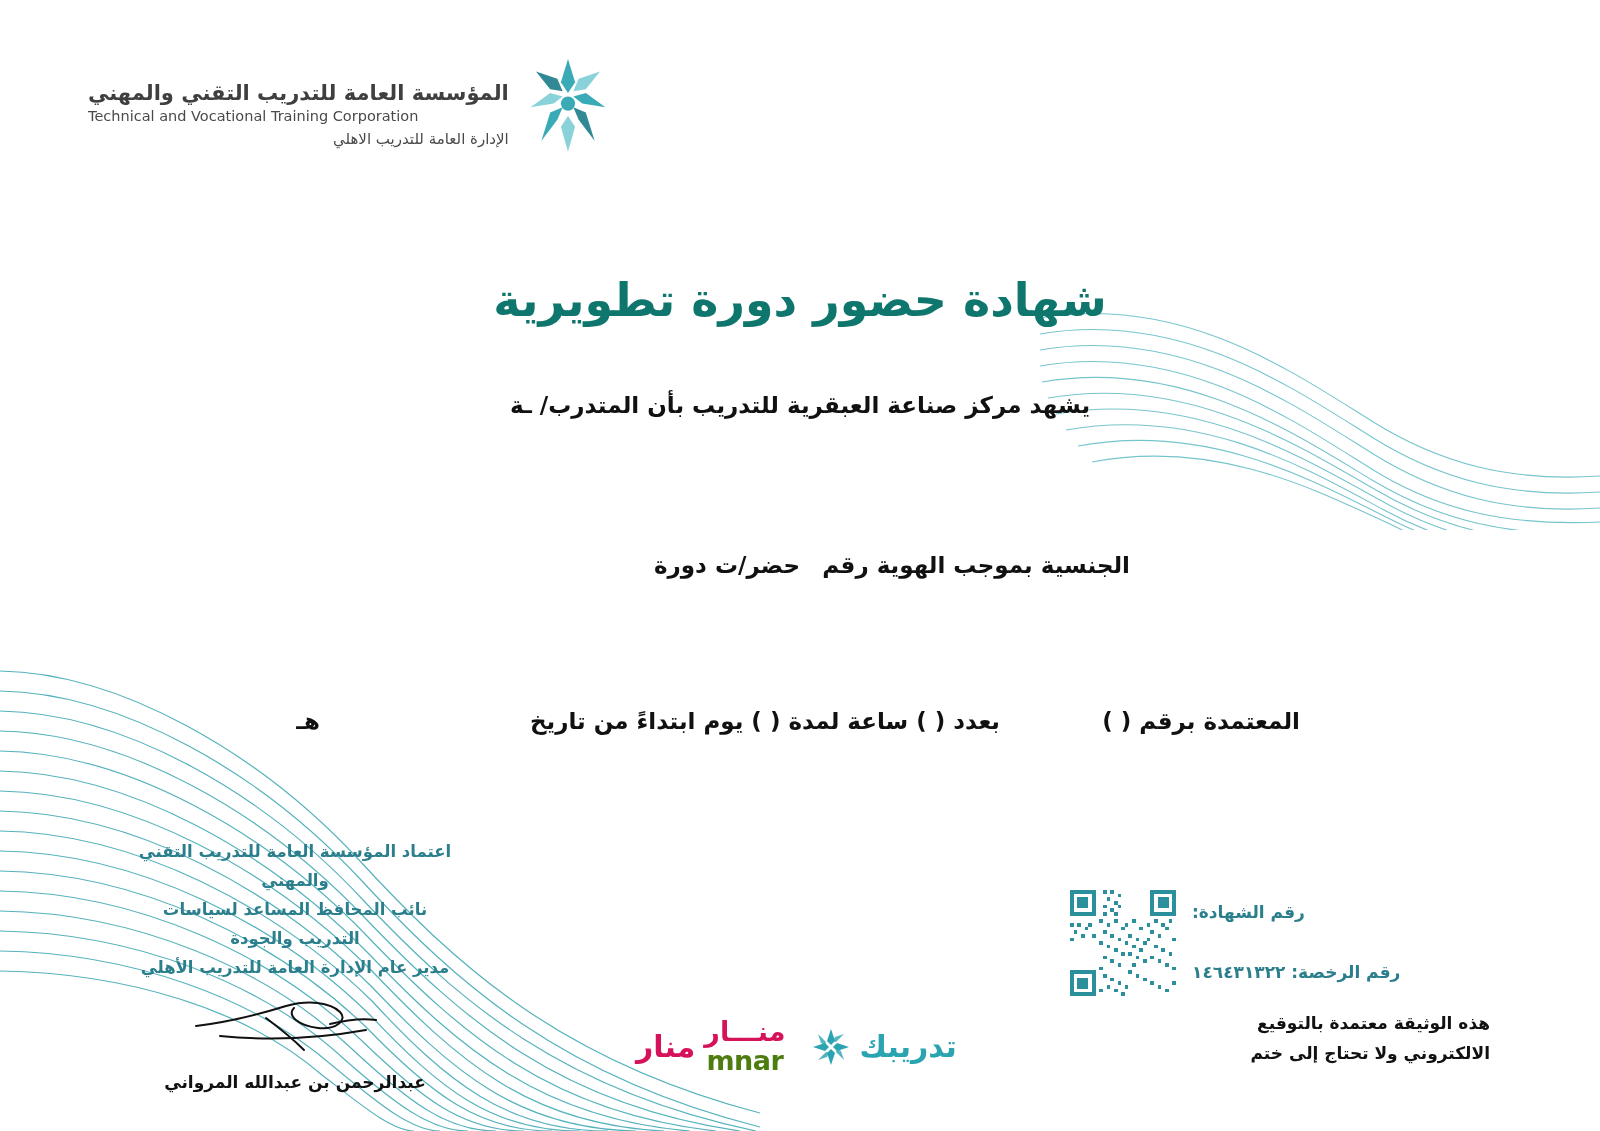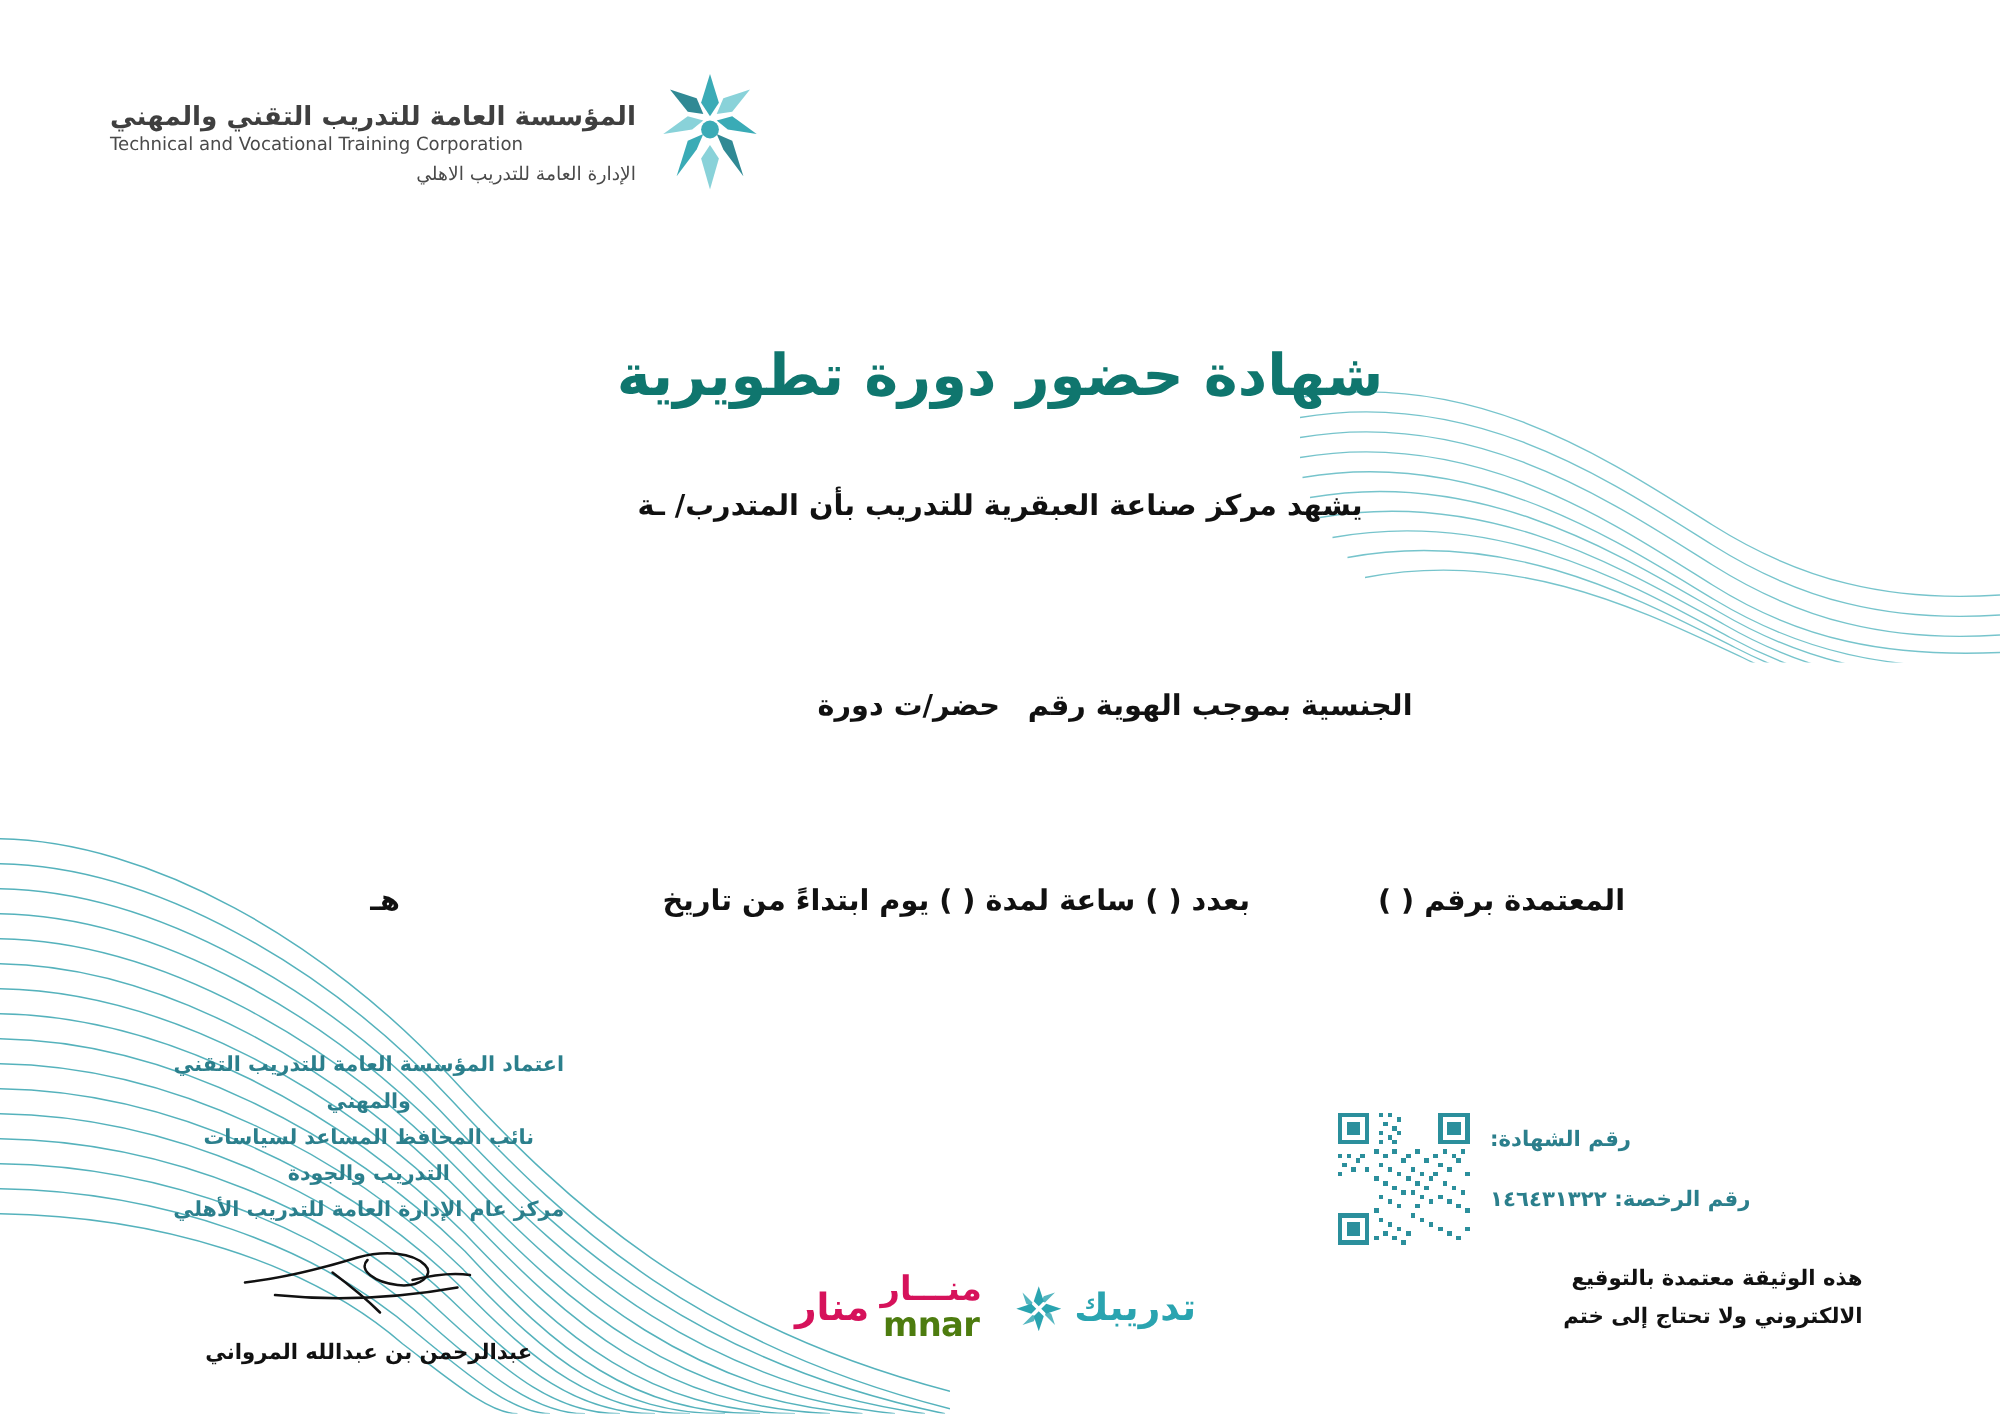--- a/index.html
+++ b/index.html
@@ -65,21 +65,21 @@
   .mnar{display:flex;align-items:center;gap:9px;}
   .mnar-ar{font-size:27px;font-weight:800;color:#d6125b;letter-spacing:-1px;}
   .mnar-en{font-size:27px;font-weight:800;color:#4d7c0f;letter-spacing:-.5px;}
   .mnar-logo{font-size:30px;font-weight:800;color:#d6125b;letter-spacing:-2px;}
   .mnar-block{text-align:center;line-height:1.05;}
 
   
   .certblock{position:absolute;right:110px;bottom:62px;width:420px;text-align:left;direction:rtl;}
   .cert-row{display:flex;align-items:flex-start;justify-content:flex-end;gap:16px;}
   .cert-labels{text-align:left;padding-top:12px;}
-  .cert-no{font-size:17px;color:#2b7f8c;font-weight:700;margin-bottom:28px;text-align:left;}
+  .cert-no{font-size:17px;color:#2b7f8c;font-weight:700;margin-bottom:40px;text-align:left;}
   .lic-no{font-size:17px;color:#2b7f8c;font-weight:700;text-align:left;}
   .qr{width:106px;height:106px;flex:none;}
   .cert-note{font-size:17px;color:#111;font-weight:600;line-height:1.8;margin-top:12px;text-align:right;}
 </style>
 </head>
 <body>
 
 <div class="page">
 
   <svg class="wave-top" viewBox="0 0 560 230" preserveAspectRatio="none">
@@ -150,21 +150,21 @@
 
   <div class="row2">
     <div class="r-approved">المعتمدة برقم (      )</div>
     <div class="r-hours">بعدد (     ) ساعة لمدة (   ) يوم ابتداءً من تاريخ</div>
     <div class="r-hijri">هـ</div>
   </div>
 
   <div class="sig">
     <div class="sig-line">اعتماد المؤسسة العامة للتدريب التقني والمهني</div>
     <div class="sig-line">نائب المحافظ المساعد لسياسات التدريب والجودة</div>
-    <div class="sig-line">مركز عام الإدارة العامة للتدريب الأهلي</div>
+    <div class="sig-line">مدير عام الإدارة العامة للتدريب الأهلي</div>
     <svg class="sig-scribble" viewBox="0 0 210 60">
       <g fill="none" stroke="#111" stroke-width="2" stroke-linecap="round">
         <path d="M6 30 C40 26 70 18 96 10 C118 4 140 6 150 16 C158 24 146 34 128 32 C110 30 96 20 104 12"></path>
         <path d="M30 40 C70 44 120 44 176 34"></path>
         <path d="M76 22 C92 34 106 46 114 54"></path>
         <path d="M140 28 C156 24 172 22 186 24"></path>
       </g>
     </svg>
     <div class="sig-name">عبدالرحمن بن عبدالله المرواني</div>
   </div>

